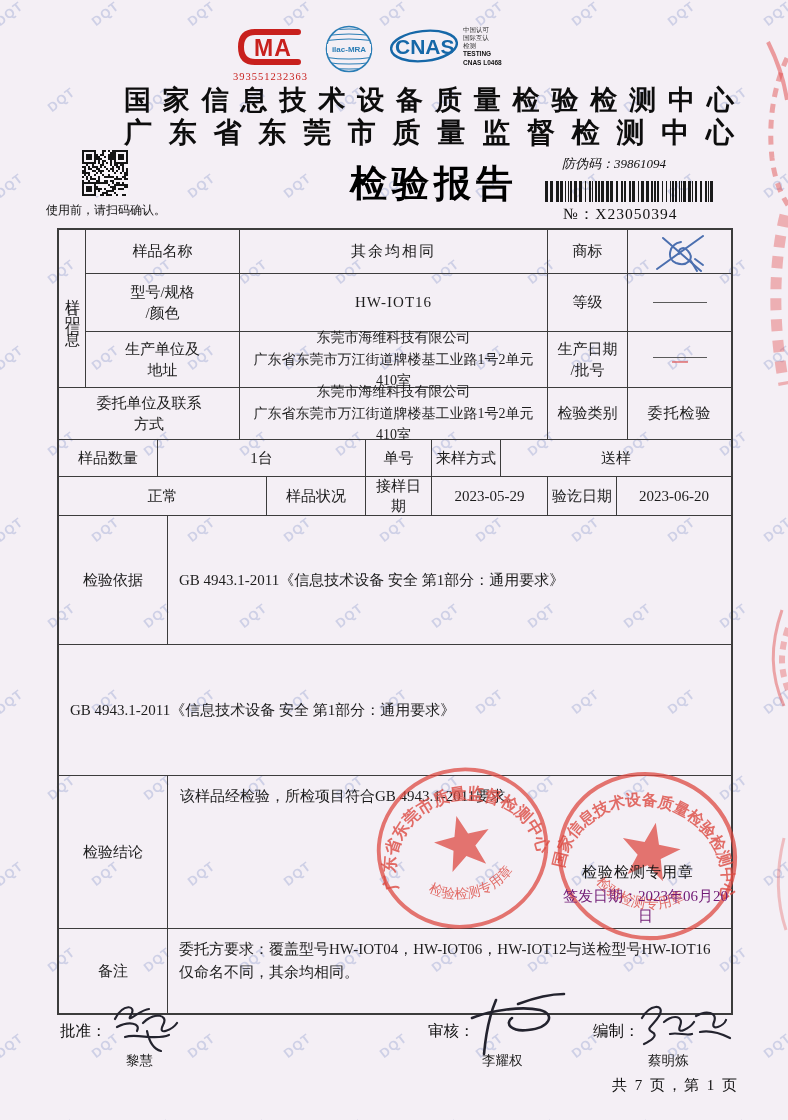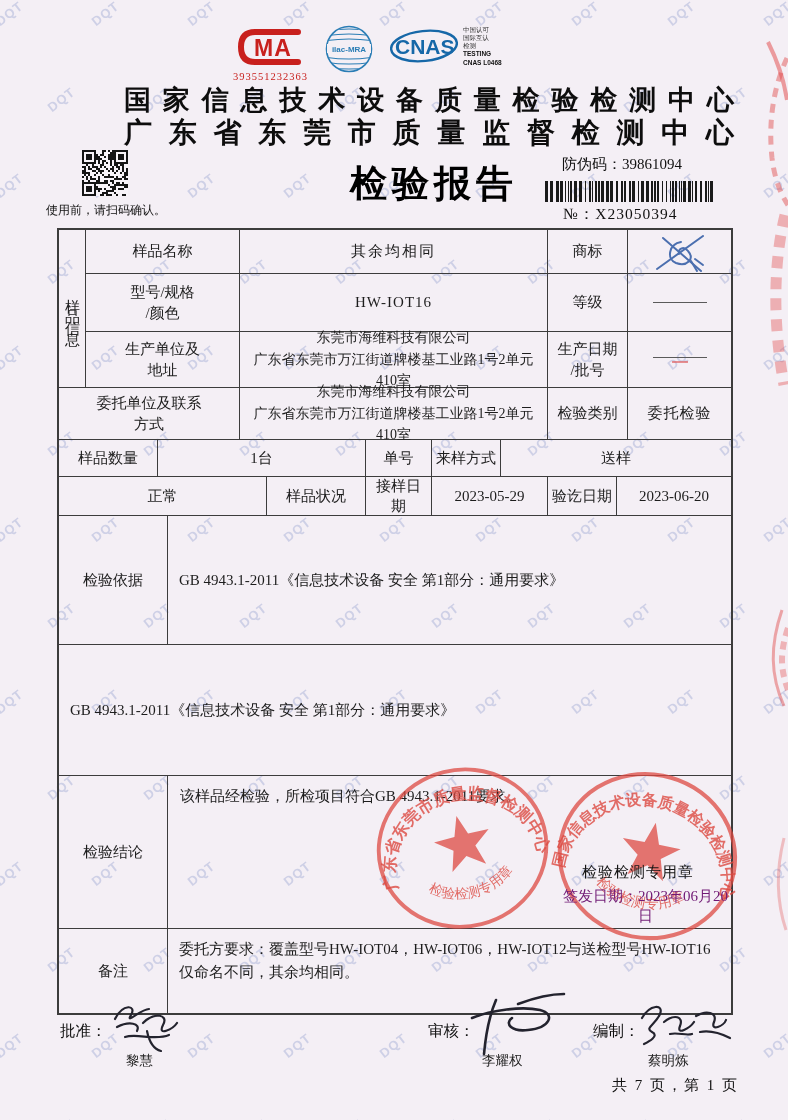--- a/index.html
+++ b/index.html
@@ -38,21 +38,21 @@
   .title-line1{font-size:27px;height:30px;}
   .title-line2{font-size:28px;margin-top:2px;}
 
   
   #qr{position:absolute;left:82px;top:150px;width:46px;height:46px;display:grid;
     grid-template-columns:repeat(23,2px);grid-auto-rows:2px;background:#f7f3f8;}
   #qr i{display:block;}
   #qr i.on{background:#151515;}
   .qr-caption{position:absolute;left:46px;top:202px;font-size:12px;color:#111;}
   .report-title{position:absolute;left:350px;top:159px;font-size:37px;font-weight:600;letter-spacing:5px;color:#000;}
-  .anti-fake{position:absolute;left:562px;top:155px;font-size:15px;color:#111;}
+  .anti-fake{position:absolute;left:562px;top:155px;font-size:13px;color:#111;font-style:italic;}
   #barcode{position:absolute;left:545px;top:181px;width:172px;height:21px;display:flex;align-items:stretch;}
   #barcode i{display:block;height:100%;}
   #barcode i.b{background:#1a1a1a;}
   .report-no{position:absolute;left:563px;top:204px;font-size:15.5px;letter-spacing:1px;color:#111;}
 
   
   .rtable{position:absolute;left:57px;top:228px;width:676px;border:2px solid var(--line);background:transparent;font-size:15px;}
   .trow{display:flex;border-bottom:1px solid var(--line);}
   .trow:last-child{border-bottom:none;}
   .cell{border-right:1px solid var(--line);display:flex;align-items:center;justify-content:center;

